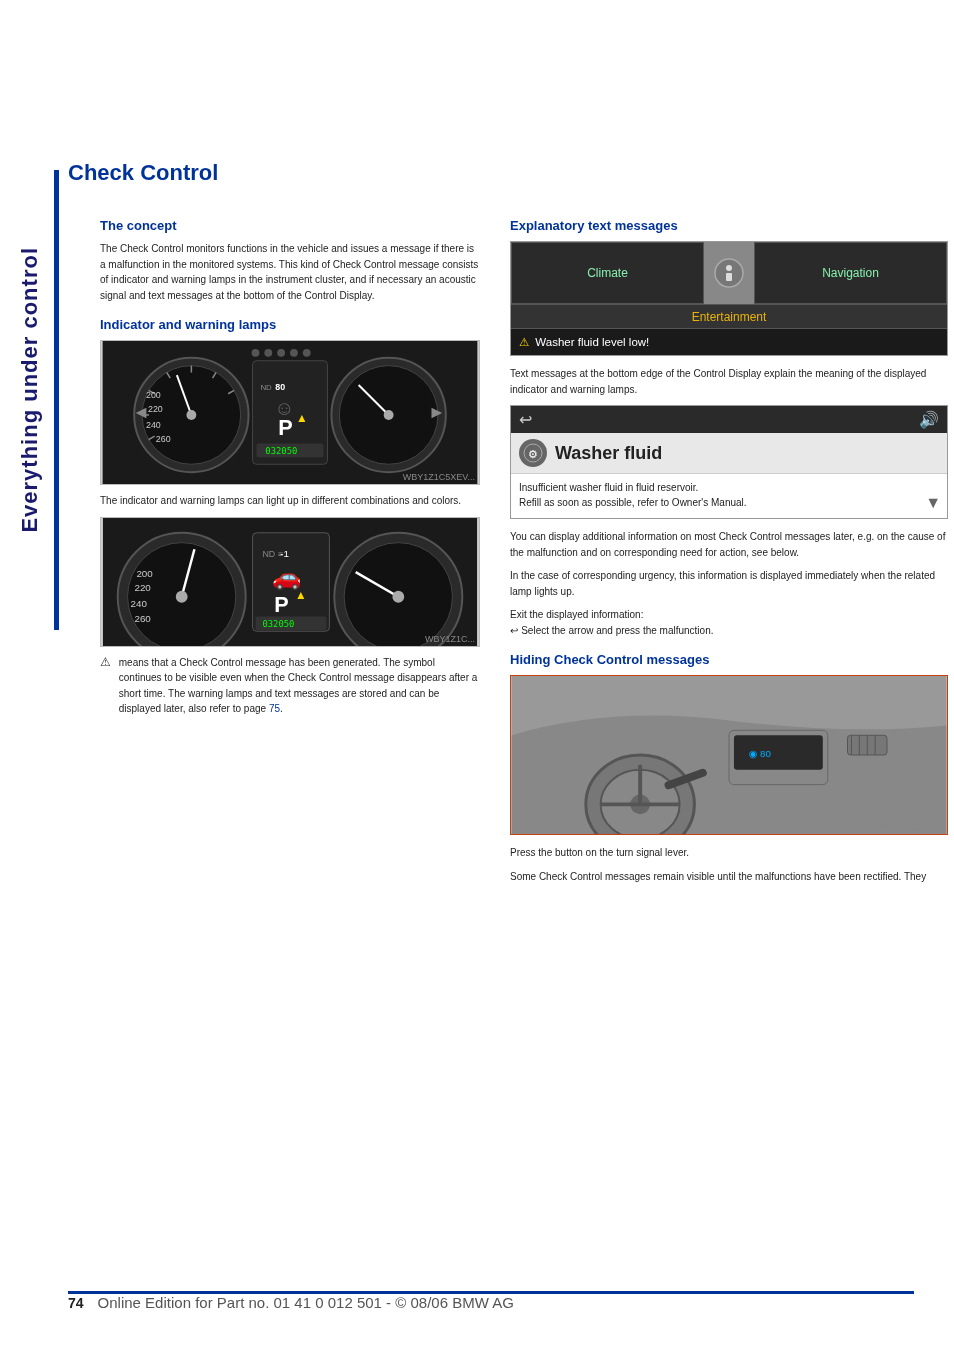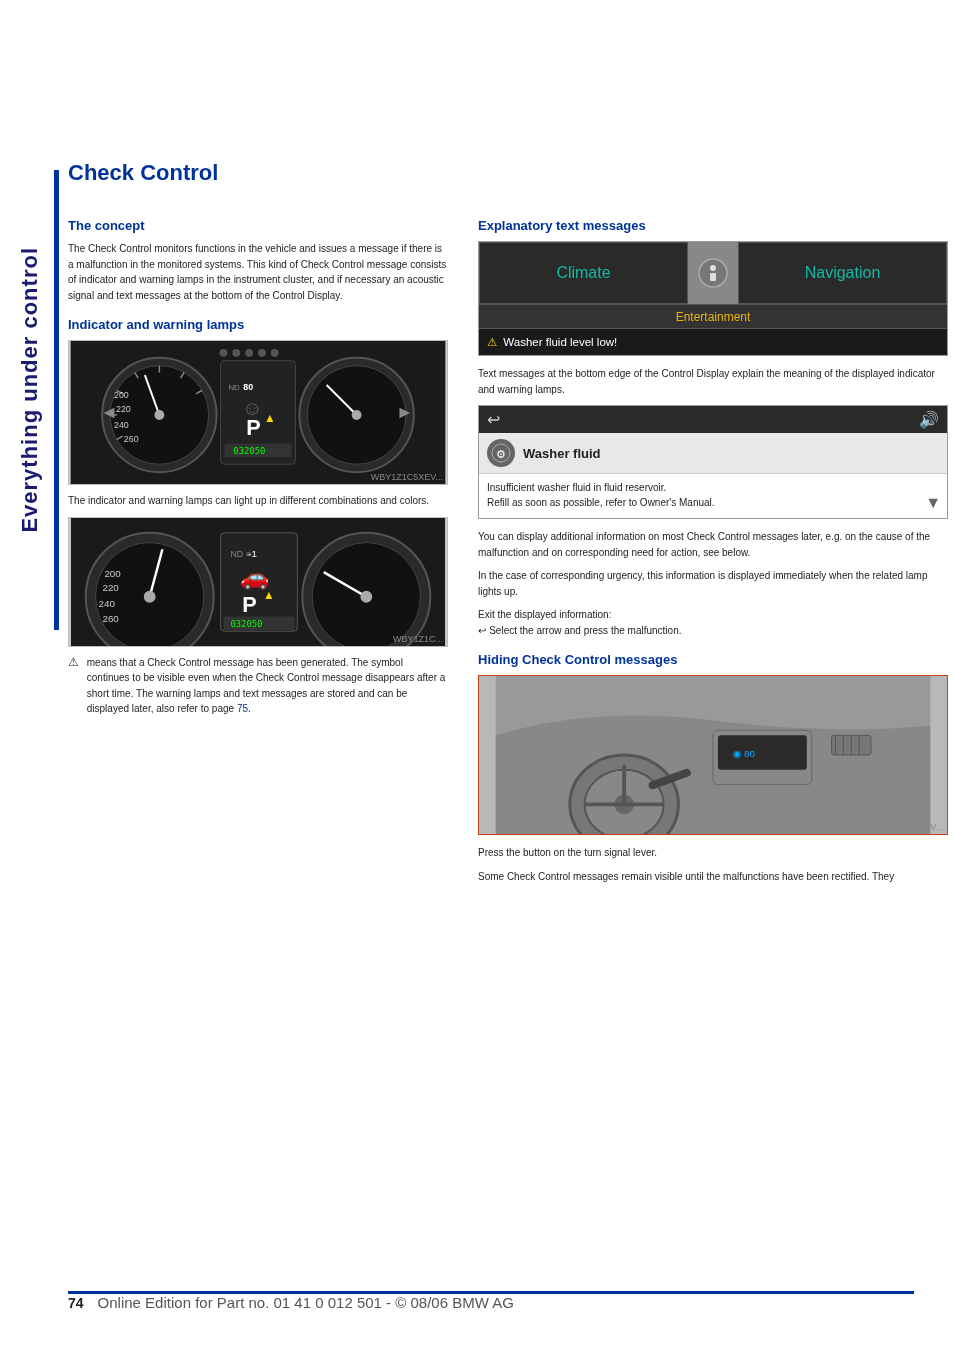--- a/index.html
+++ b/index.html
@@ -57,20 +57,21 @@
       position: absolute;
       left: 68px;
       top: 160px;
       width: 880px;
     }
 
     
     .two-col {
       display: flex;
       gap: 30px;
+      margin-left: 32px;
     }
 
     .col-left {
       width: 380px;
       flex-shrink: 0;
     }
 
     .col-right {
       flex: 1;
     }
@@ -146,22 +147,22 @@
       height: 70px;
       background: #2a2a2a;
     }
 
     .iDrive-cell {
       flex: 1;
       border: 1px solid #555;
       display: flex;
       align-items: center;
       justify-content: center;
-      color: #14b8a6;
-      font-size: 16px;
+      color: #86efac;
+      font-size: 12px;
     }
 
     .iDrive-center-icon {
       width: 50px;
       background: #888;
       display: flex;
       align-items: center;
       justify-content: center;
       font-size: 20px;
       color: #fff;
@@ -225,21 +226,21 @@
       background: #666;
       border-radius: 50%;
       display: flex;
       align-items: center;
       justify-content: center;
       color: #fff;
       font-size: 14px;
     }
 
     .washer-title {
-      font-size: 13px;
+      font-size: 18px;
       font-weight: bold;
       color: #222;
     }
 
     .washer-body {
       padding: 6px 8px 8px 8px;
       background: #fff;
       font-size: 10px;
       line-height: 1.5;
       color: #222;

